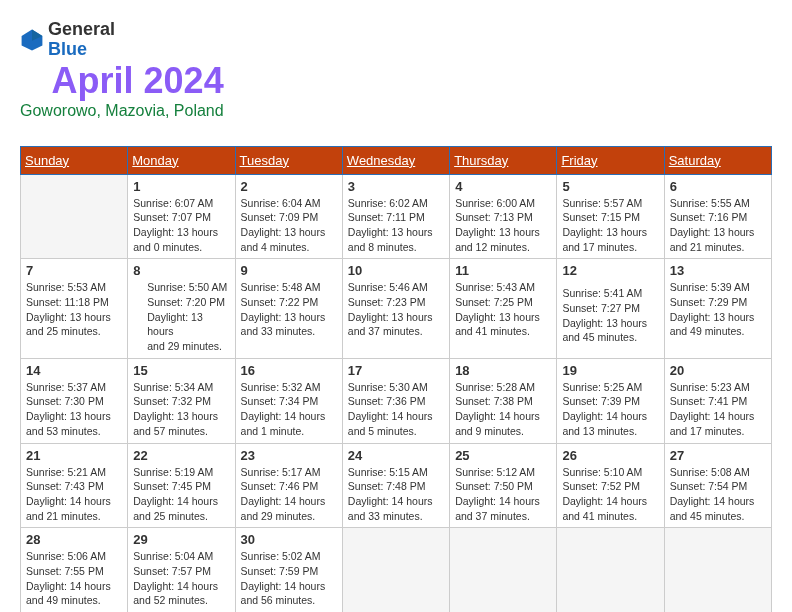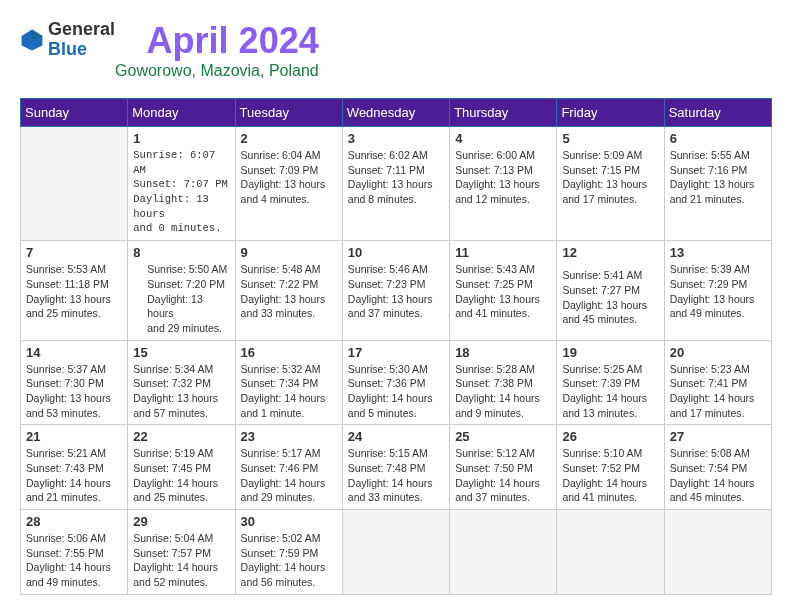--- a/index.html
+++ b/index.html
@@ -7,21 +7,22 @@
       font-family: Arial, sans-serif;
       background: #fff;
       width: 792px;
       min-height: 612px;
       padding: 20px;
     }
     .header {
       display: flex;
       justify-content: flex-start;
       align-items: flex-start;
-      margin-bottom: 18px;
+      margin-bottom: 26px;
+      flex-direction: column;
     }
     .logo {
       display: flex;
       align-items: center;
       gap: 4px;
     }
     .logo-text {
       font-size: 18px;
       font-weight: bold;
       line-height: 1.1;
@@ -43,27 +44,28 @@
     .location {
       font-size: 16px;
       color: #15803d;
     }
     .calendar {
       width: 100%;
       border-collapse: collapse;
       font-size: 11px;
     }
     .calendar th {
-      background: #4c1d95;
+      background: #c2410c;
       color: #fff;
       padding: 6px 4px;
       text-align: left;
       font-size: 13px;
       font-weight: normal;
       border: 1px solid #2a6db5;
+      text-decoration: underline;
     }
     .calendar td {
       border: 1px solid #ccc;
       padding: 4px 5px;
       vertical-align: top;
       width: 107px;
       height: 80px;
       background: #fff;
     }
     .calendar td.empty {
@@ -112,21 +114,21 @@
         <th>Thursday</th>
         <th>Friday</th>
         <th>Saturday</th>
       </tr>
   </thead>
   <tbody id="calendar-body">
   <tr>
         <td class="empty"></td>
         <td>
           <span class="day-num">1</span>
-          <div class="day-info" style="white-space: pre-line; font-family: Liberation Mono, monospace;">Sunrise: 6:07 AM
+          <div class="day-info" style="white-space: pre-line;">Sunrise: 6:07 AM
 Sunset: 7:07 PM
 Daylight: 13 hours
 and 0 minutes.</div>
         </td>
         <td>
           <span class="day-num">2</span>
           <div class="day-info" style="white-space: pre-line;">Sunrise: 6:04 AM
 Sunset: 7:09 PM
 Daylight: 13 hours
 and 4 minutes.</div>
@@ -140,21 +142,21 @@
         </td>
         <td>
           <span class="day-num">4</span>
           <div class="day-info" style="white-space: pre-line;">Sunrise: 6:00 AM
 Sunset: 7:13 PM
 Daylight: 13 hours
 and 12 minutes.</div>
         </td>
         <td>
           <span class="day-num">5</span>
-          <div class="day-info" style="white-space: pre-line;">Sunrise: 5:09 AM
+          <div class="day-info" style="white-space: pre-line;">Sunrise: 5:57 AM
 Sunset: 7:15 PM
 Daylight: 13 hours
 and 17 minutes.</div>
         </td>
         <td>
           <span class="day-num">6</span>
           <div class="day-info" style="white-space: pre-line;">Sunrise: 5:55 AM
 Sunset: 7:16 PM
 Daylight: 13 hours
 and 21 minutes.</div>

